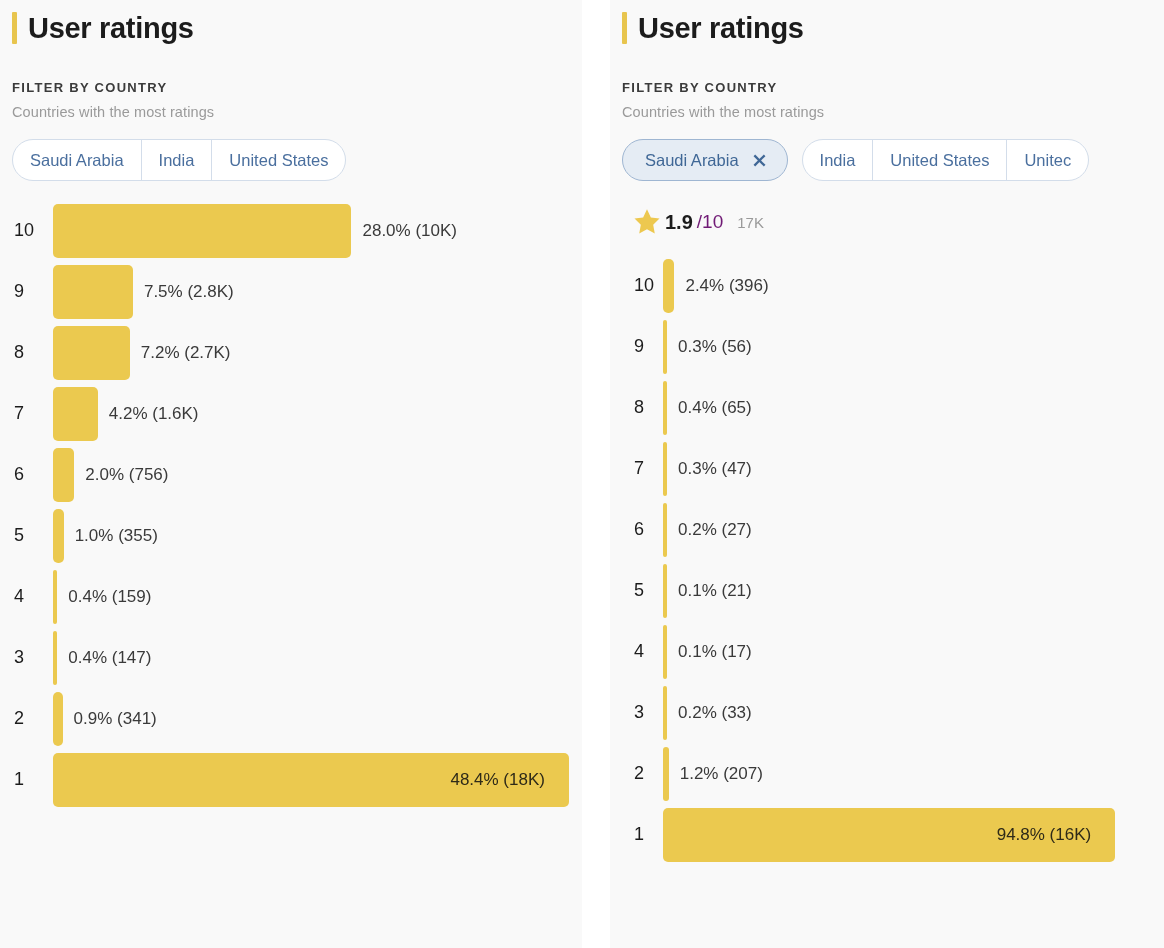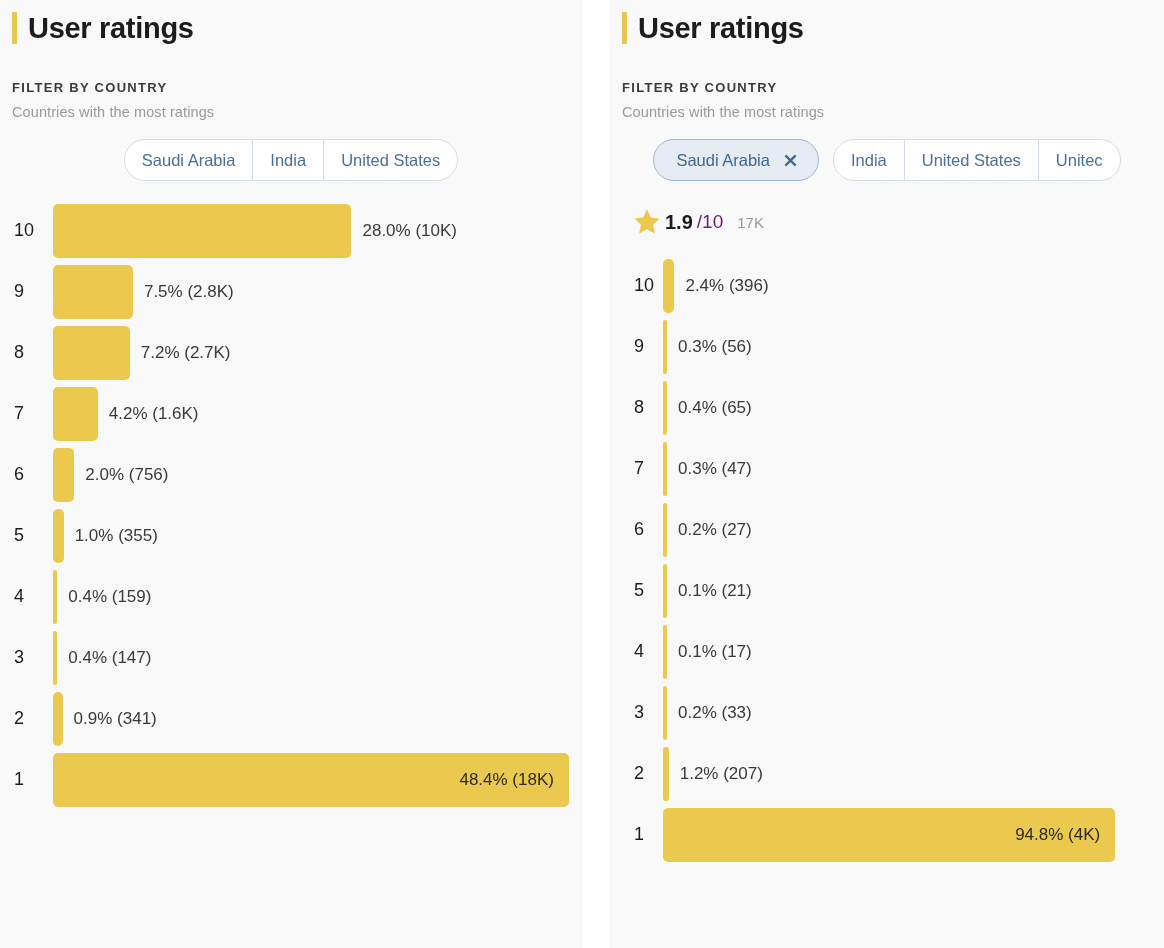--- a/index.html
+++ b/index.html
@@ -66,21 +66,20 @@
     letter-spacing: 0.1px;
   }
 
   
   .chips-wrap {
     margin-top: 19px;
     display: flex;
     align-items: center;
     gap: 14px;
     height: 42px;
-    justify-content: center;
   }
   .chip-group {
     display: flex;
     align-items: stretch;
     height: 42px;
     border: 1px solid #d3ddea;
     border-radius: 21px;
     background: #ffffff;
     overflow: hidden;
     flex: none;
@@ -177,21 +176,21 @@
     border-radius: 5px;
     flex: none;
     min-width: 4px;
     display: flex;
     align-items: center;
     justify-content: flex-end;
   }
   .bar-inner-label {
     font-size: 17px;
     color: #2e2a18;
-    padding-right: 15px;
+    padding-right: 24px;
     white-space: nowrap;
   }
   .bar-out-label {
     font-size: 17px;
     color: #3a3a3a;
     white-space: nowrap;
     padding-left: 11px;
   }
 
   .mean {
@@ -400,21 +399,21 @@
             <div class="row-label">2</div>
             <div class="bar-area">
               <div class="bar" style="width: 5.724px; background: rgb(235, 201, 79);"></div>
               <span class="bar-out-label">1.2% (207)</span>
             </div>
           </div>
           <div class="row">
             <div class="row-label">1</div>
             <div class="bar-area">
               <div class="bar" style="width: 452.196px; background: rgb(235, 201, 79);">
-                <span class="bar-inner-label">94.8% (4K)</span>
+                <span class="bar-inner-label">94.8% (16K)</span>
               </div>
             </div>
           </div>
         </div>
 
 
     </div>
   </div>
 
 </div>

